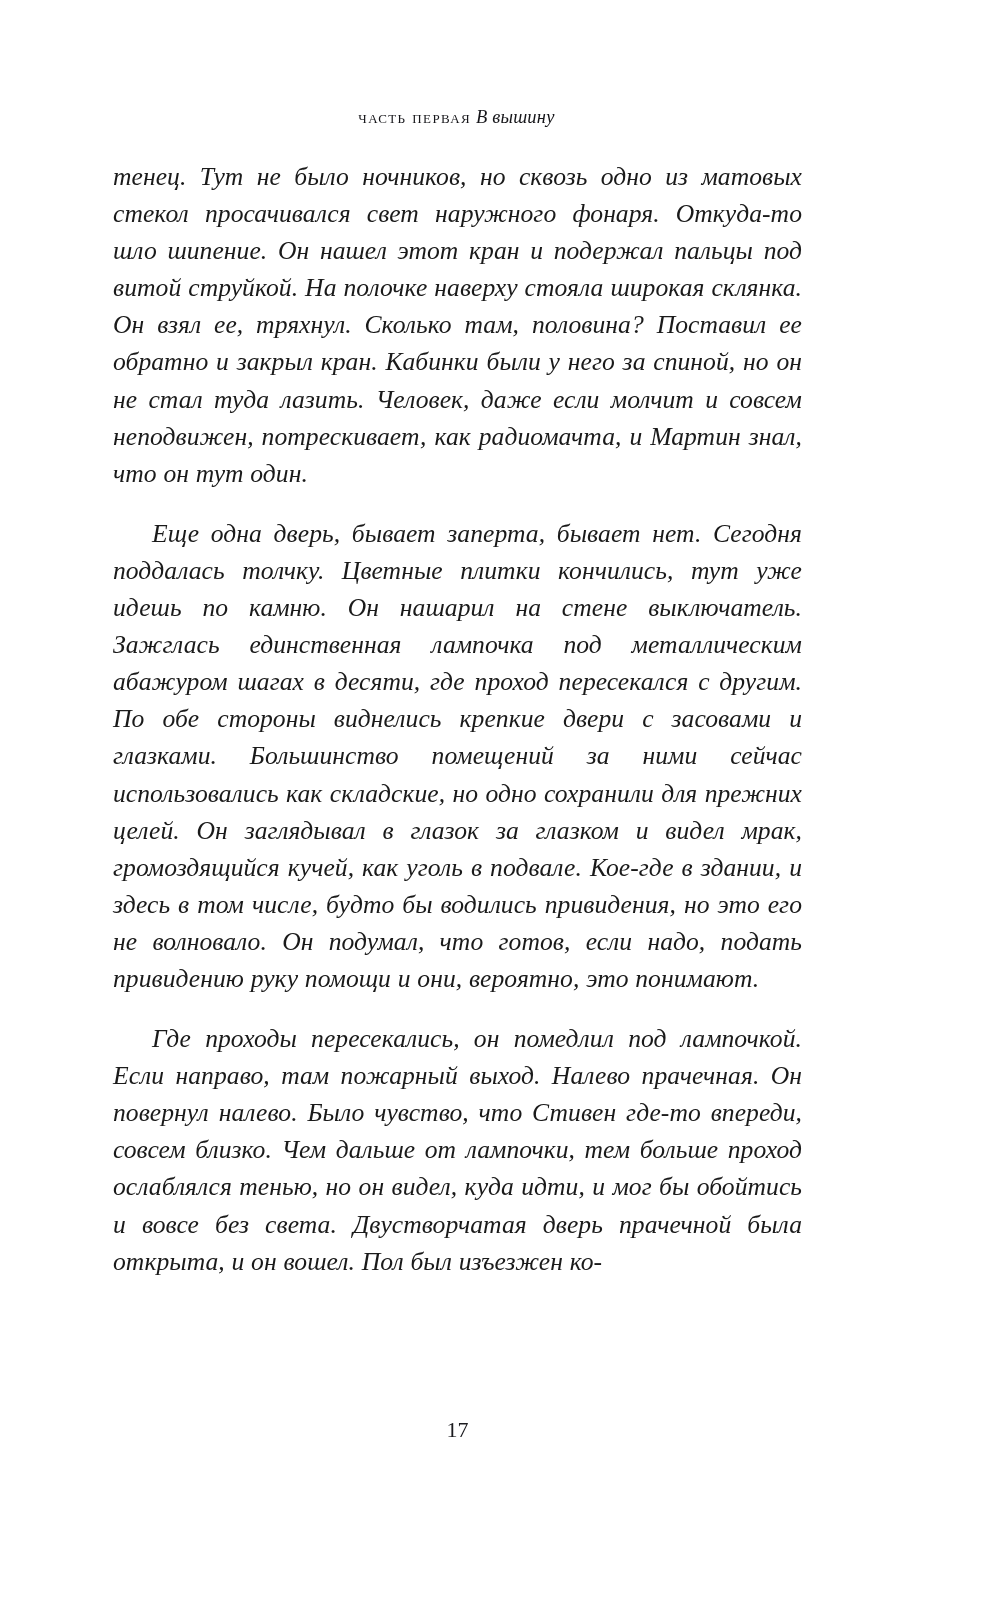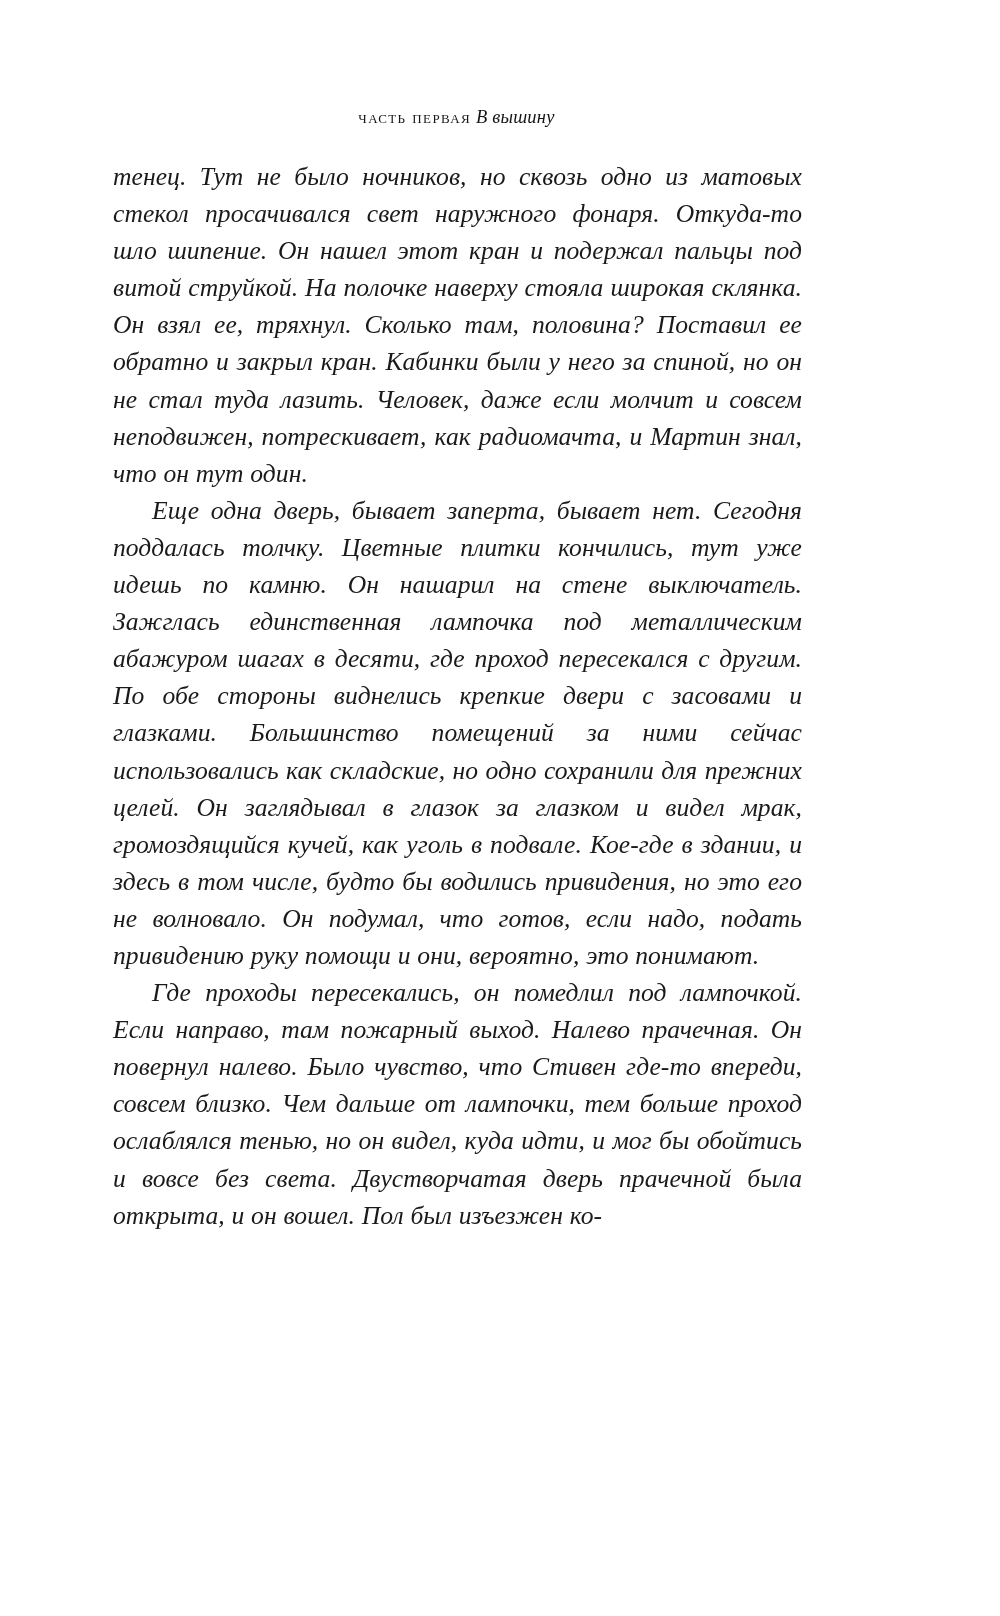--- a/index.html
+++ b/index.html
@@ -57,20 +57,21 @@
     line-height: 37.1px;
     text-align: justify;
     text-align-last: left;
     -webkit-hyphens: manual;
     hyphens: manual;
     letter-spacing: 0.05px;
     word-spacing: 0.3px;
   }
   .textblock p.indent {
     text-indent: 39px;
+    margin-top: 23px;
   }
   
   .folio {
     position: absolute;
     left: 113px;
     top: 1417px;
     width: 689px;
     text-align: center;
     font-size: 22px;
     line-height: 26px;
@@ -85,14 +86,15 @@
   <div class="running-head">
     <span class="part">ЧАСТЬ ПЕРВАЯ</span><span class="title">В вышину</span>
   </div>
 
   <div class="textblock">
     <p>тенец. Тут не было ночников, но сквозь одно из матовых стекол просачивался свет наружного фонаря. Откуда-то шло шипение. Он нашел этот кран и подержал пальцы под витой струйкой. На полочке наверху стояла широкая склянка. Он взял ее, тряхнул. Сколько там, половина? Поставил ее обратно и закрыл кран. Кабинки были у него за спиной, но он не стал туда лазить. Человек, даже если молчит и совсем неподвижен, потрескивает, как радиомачта, и Мартин знал, что он тут один.</p>
     <p class="indent">Еще одна дверь, бывает заперта, бывает нет. Сегодня поддалась толчку. Цветные плитки кончились, тут уже идешь по камню. Он нашарил на стене выключатель. Зажглась единственная лампочка под металлическим абажуром шагах в десяти, где проход пересекался с другим. По обе стороны виднелись крепкие двери с засовами и глазками. Большинство помещений за ними сейчас использовались как складские, но одно сохранили для прежних целей. Он заглядывал в глазок за глазком и видел мрак, громоздящийся кучей, как уголь в подвале. Кое-где в здании, и здесь в том числе, будто бы водились привидения, но это его не волновало. Он подумал, что готов, если надо, подать привидению руку помощи и они, вероятно, это понимают.</p>
     <p class="indent">Где проходы пересекались, он помедлил под лампочкой. Если направо, там пожарный выход. Налево прачечная. Он повернул налево. Было чувство, что Стивен где-то впереди, совсем близко. Чем дальше от лампочки, тем больше проход ослаблялся тенью, но он видел, куда идти, и мог бы обойтись и вовсе без света. Двустворчатая дверь прачечной была открыта, и он вошел. Пол был изъезжен ко-</p>
   </div>
 
+  <div class="folio">17</div>
 
 </div>
 
 </body></html>

